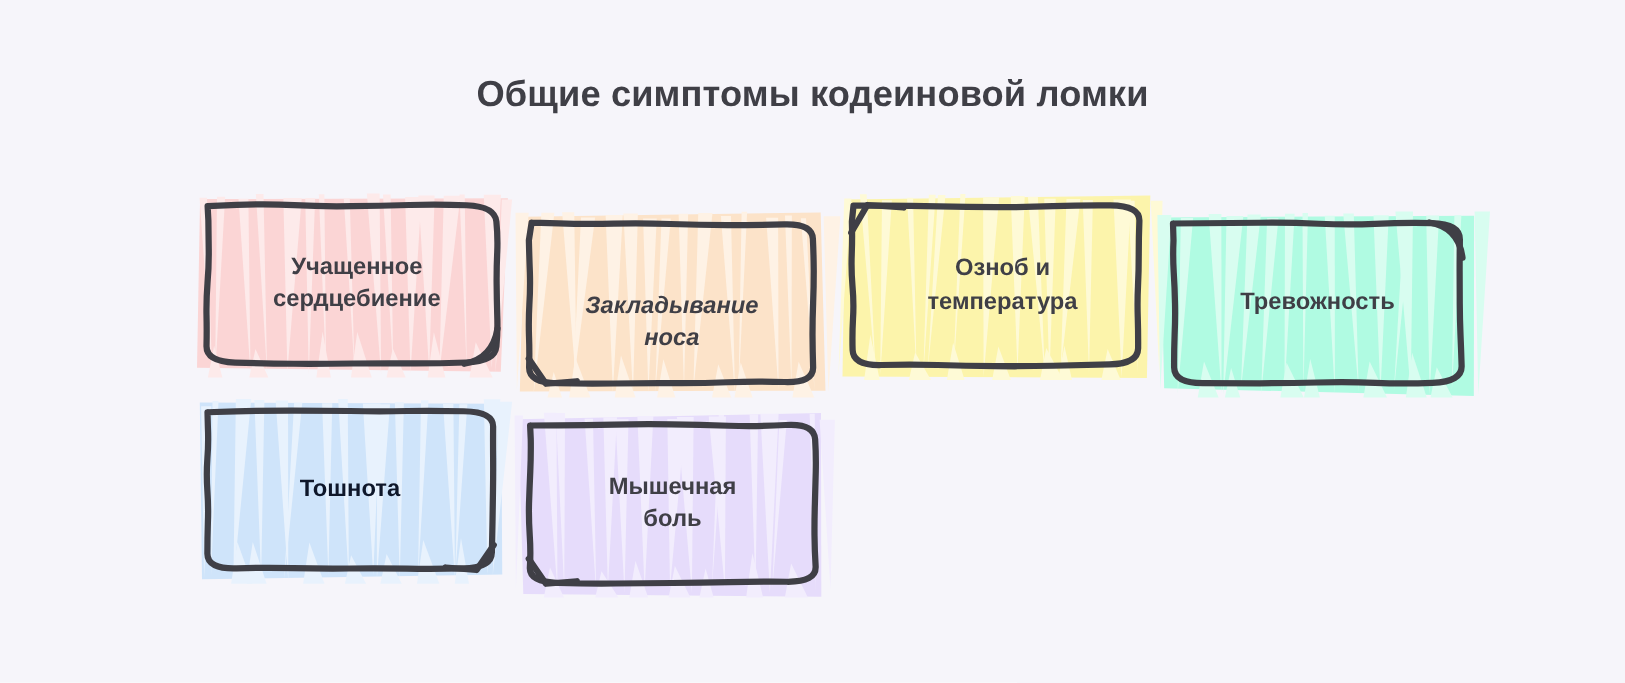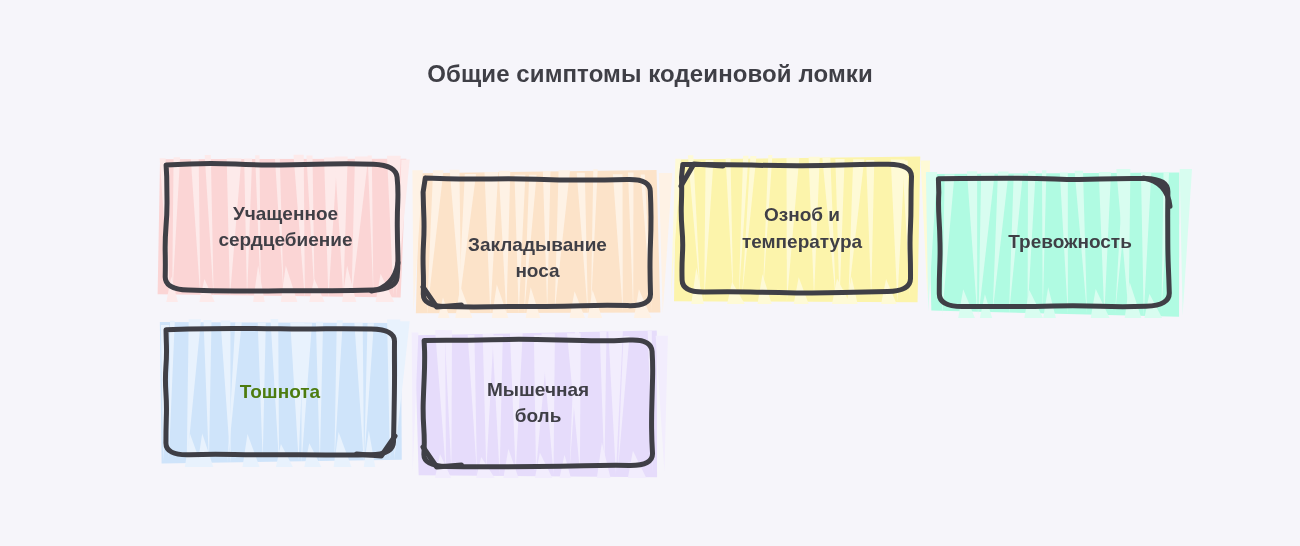--- a/index.html
+++ b/index.html
@@ -17,21 +17,21 @@
     width: 1300px;
     height: 546px;
     background: #f6f5fa;
   }
   #page-title {
     position: absolute;
     left: 0;
     top: 60px;
     width: 1300px;
     text-align: center;
-    font-size: 24px;
+    font-size: 29px;
     font-weight: bold;
     color: #3f3f46;
     letter-spacing: 0.1px;
   }
   .card {
     position: absolute;
     box-sizing: border-box;
   }
   .card-svg {
     position: absolute;
@@ -99,21 +99,21 @@
             <path d="M 145.2 140.0 L 160.6 140.0 L 150.2 116.7 Z"></path>
             <path d="M 178.1 140.0 L 192.3 140.0 L 183.1 103.7 Z"></path>
             <path d="M 211.6 140.0 L 230.1 140.0 L 216.6 111.8 Z"></path>
           </g>
           <path d="M 2.1 2.9 Q 2.1 2.9 25.6 1.9 Q 49.2 0.9 71.4 2.1 Q 93.5 3.3 117.0 2.9 Q 140.4 2.6 163.5 2.0 Q 186.5 1.4 209.2 2.2 Q 231.9 3.1 233.1 15.2 Q 234.3 27.3 233.8 39.7 Q 233.2 52.0 233.3 64.7 Q 233.4 77.4 233.8 90.3 Q 234.3 103.1 233.1 115.2 Q 231.9 127.3 208.7 128.0 Q 185.5 128.8 163.3 128.7 Q 141.0 128.6 118.1 128.8 Q 95.2 129.1 71.2 129.0 Q 47.1 128.9 24.1 128.1 Q 1.0 127.3 1.2 114.8 Q 1.5 102.2 1.2 89.8 Q 1.0 77.3 2.0 64.5 Q 3.1 51.7 3.0 38.9 Q 2.8 26.0 2.7 14.5 L 2.1 2.9" fill="none" stroke="#3f3f46" stroke-width="5" stroke-linecap="round" stroke-linejoin="round"></path>
           <path d="M 234 100.8 Q 230 125 207.5 129" fill="none" stroke="#3f3f46" stroke-width="5" stroke-linecap="round" stroke-linejoin="round"></path>
         </svg>
         <div class="card-label" style="color: rgb(63, 63, 70); padding-left: 24px;">Учащенное
 сердцебиение</div>
       </div>
-      <div class="card" style="left: 422px; top: 177px; width: 231px; height: 162px;">
+      <div class="card" style="left: 422px; top: 177px; width: 231px; height: 162px; font-style: italic;">
         <svg class="card-svg" width="231" height="131" viewBox="0 0 231 131">
           <defs>
             <clipPath id="clip-1">
               <rect x="-16" y="-16" width="263" height="163"></rect>
             </clipPath>
           </defs>
           <path d="M -2.5282814474776387 -3.660686982795596 L 234.5372203842271 -7.0274507366120815 L 238.38395386538468 135.5464683386963 L -6.134436009684578 136.28023724257946 Z" fill="#fce3c9" clip-path="url(#clip-1)"></path>
           <g fill="#fef2e5">
             <path d="M -9.6 -6.8 L 0.9 -6.8 L -8.5 134.9 Z"></path>
             <path d="M 11.1 -6.8 L 21.5 -6.8 L 4.9 137.9 Z"></path>
@@ -213,21 +213,21 @@
             <path d="M 42.9 141.0 L 55.2 141.0 L 47.9 117.3 Z"></path>
             <path d="M 87.3 141.0 L 106.0 141.0 L 92.3 113.1 Z"></path>
             <path d="M 106.2 141.0 L 118.9 141.0 L 111.2 110.2 Z"></path>
             <path d="M 153.7 141.0 L 172.6 141.0 L 158.7 112.1 Z"></path>
             <path d="M 187.7 141.0 L 204.4 141.0 L 192.7 105.2 Z"></path>
             <path d="M 207.4 141.0 L 225.1 141.0 L 212.4 116.7 Z"></path>
           </g>
           <path d="M 1.4 1.8 Q 1.4 1.8 24.5 1.6 Q 47.7 1.5 71.3 1.2 Q 94.9 0.9 118.0 2.0 Q 141.1 3.0 163.0 2.1 Q 184.8 1.1 208.0 1.5 Q 231.1 1.9 230.9 14.8 Q 230.7 27.7 230.7 39.8 Q 230.7 51.9 230.8 65.5 Q 230.9 79.2 231.4 91.0 Q 231.9 102.8 232.3 115.6 Q 232.8 128.4 209.1 129.3 Q 185.4 130.2 163.2 129.3 Q 141.0 128.4 117.2 129.0 Q 93.5 129.6 70.7 129.6 Q 48.0 129.5 25.2 129.5 Q 2.5 129.5 2.3 117.0 Q 2.2 104.5 2.7 90.8 Q 3.3 77.1 3.0 65.5 Q 2.8 54.0 2.0 41.1 Q 1.2 28.3 1.8 15.4 L 1.4 1.8" fill="none" stroke="#3f3f46" stroke-width="5" stroke-linecap="round" stroke-linejoin="round"></path>
           <path d="M 206.5 1 Q 230 5 233 29.200000000000003" fill="none" stroke="#3f3f46" stroke-width="5" stroke-linecap="round" stroke-linejoin="round"></path>
         </svg>
-        <div class="card-label" style="color: rgb(63, 63, 70); margin-left: 16px;">Тревожность</div>
+        <div class="card-label" style="color: rgb(63, 63, 70);">Тревожность</div>
       </div>
       <div class="card" style="left: 164px; top: 327px; width: 232px; height: 130px;">
         <svg class="card-svg" width="232" height="130" viewBox="0 0 232 130">
           <defs>
             <clipPath id="clip-4">
               <rect x="-16" y="-16" width="264" height="162"></rect>
             </clipPath>
           </defs>
           <path d="M -4.147118053864688 -4.974412197479978 L 237.01725791278295 -3.92499639140442 L 237.78470928850584 132.64736555400304 L -2.404504634672776 136.40056793624535 Z" fill="#cfe4fa" clip-path="url(#clip-4)"></path>
           <g fill="#e8f2fd">
@@ -251,21 +251,21 @@
             <path d="M 33.2 140.0 L 49.3 140.0 L 38.2 106.5 Z"></path>
             <path d="M 78.5 140.0 L 95.6 140.0 L 83.5 107.0 Z"></path>
             <path d="M 111.9 140.0 L 128.9 140.0 L 116.9 117.1 Z"></path>
             <path d="M 140.3 140.0 L 157.4 140.0 L 145.3 116.2 Z"></path>
             <path d="M 169.6 140.0 L 187.5 140.0 L 174.6 104.9 Z"></path>
             <path d="M 199.8 140.0 L 211.2 140.0 L 204.8 103.5 Z"></path>
           </g>
           <path d="M 2.0 2.8 Q 2.0 2.8 24.5 2.1 Q 46.9 1.4 69.7 1.4 Q 92.5 1.4 116.3 1.8 Q 140.1 2.2 161.9 1.8 Q 183.8 1.5 207.1 2.0 Q 230.5 2.4 230.5 14.2 Q 230.4 26.0 230.5 39.3 Q 230.6 52.6 230.4 65.2 Q 230.2 77.9 230.0 90.4 Q 229.8 102.8 229.5 115.0 Q 229.2 127.2 207.0 127.7 Q 184.7 128.3 161.5 127.9 Q 138.3 127.5 115.3 127.8 Q 92.4 128.0 70.4 127.5 Q 48.4 126.9 25.2 127.7 Q 1.9 128.4 1.9 116.0 Q 1.9 103.6 2.3 91.1 Q 2.8 78.6 1.9 65.6 Q 1.0 52.7 1.9 39.9 Q 2.9 27.1 2.3 14.5 L 2.0 2.8" fill="none" stroke="#3f3f46" stroke-width="5" stroke-linecap="round" stroke-linejoin="round"></path>
           <path d="M 231 109 L 217.25 129 L 192.6 127" fill="none" stroke="#3f3f46" stroke-width="5" stroke-linecap="round" stroke-linejoin="round"></path>
         </svg>
-        <div class="card-label" style="color: #4d7c0f; border-radius: 19px;">Тошнота</div>
+        <div class="card-label" style="color: #0f172a; border-radius: 19px;">Тошнота</div>
       </div>
       <div class="card" style="left: 422px; top: 338px; width: 232px; height: 130px; border-radius: 14px;">
         <svg class="card-svg" width="232" height="130" viewBox="0 0 232 130">
           <defs>
             <clipPath id="clip-5">
               <rect x="-16" y="-16" width="264" height="162"></rect>
             </clipPath>
           </defs>
           <path d="M -7.26731692138128 -2.6401662891730666 L 234.7791815791279 -7.504807033808902 L 235.05596062820405 139.3531745094806 L -3.362002604873851 137.18239379604347 Z" fill="#e6dcfb" clip-path="url(#clip-5)"></path>
           <g fill="#f2edfd">

